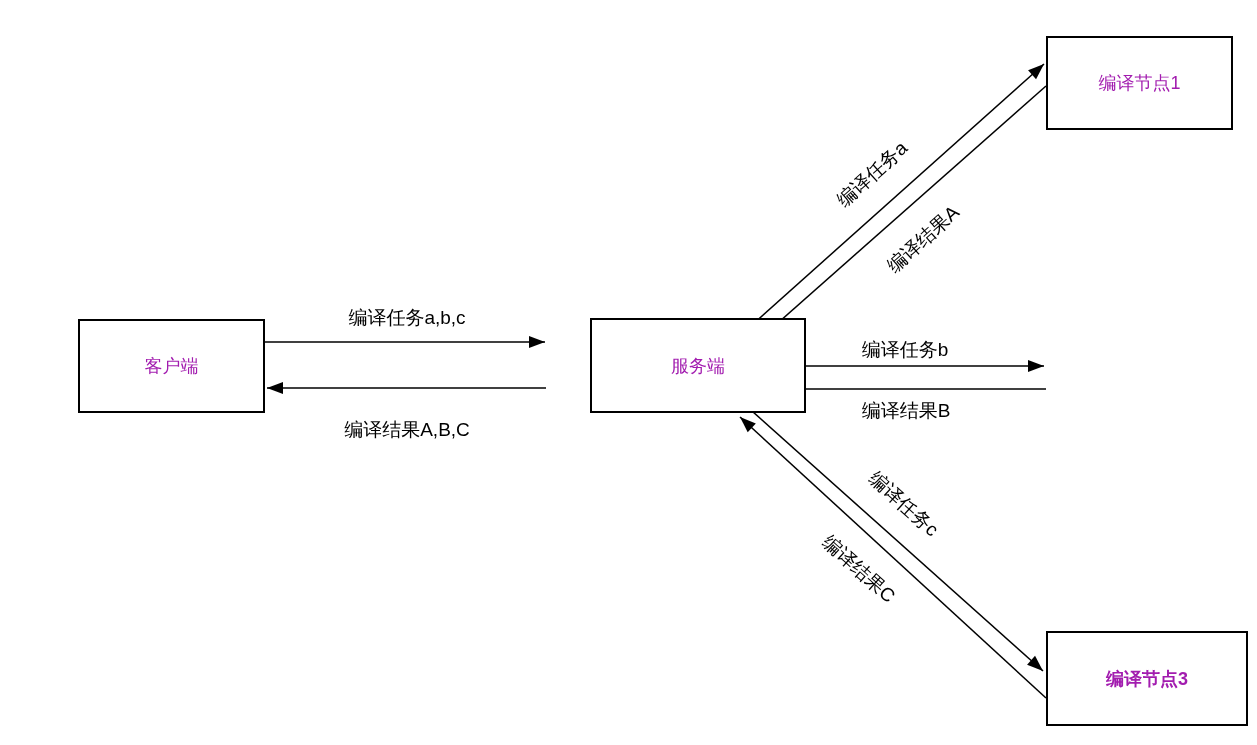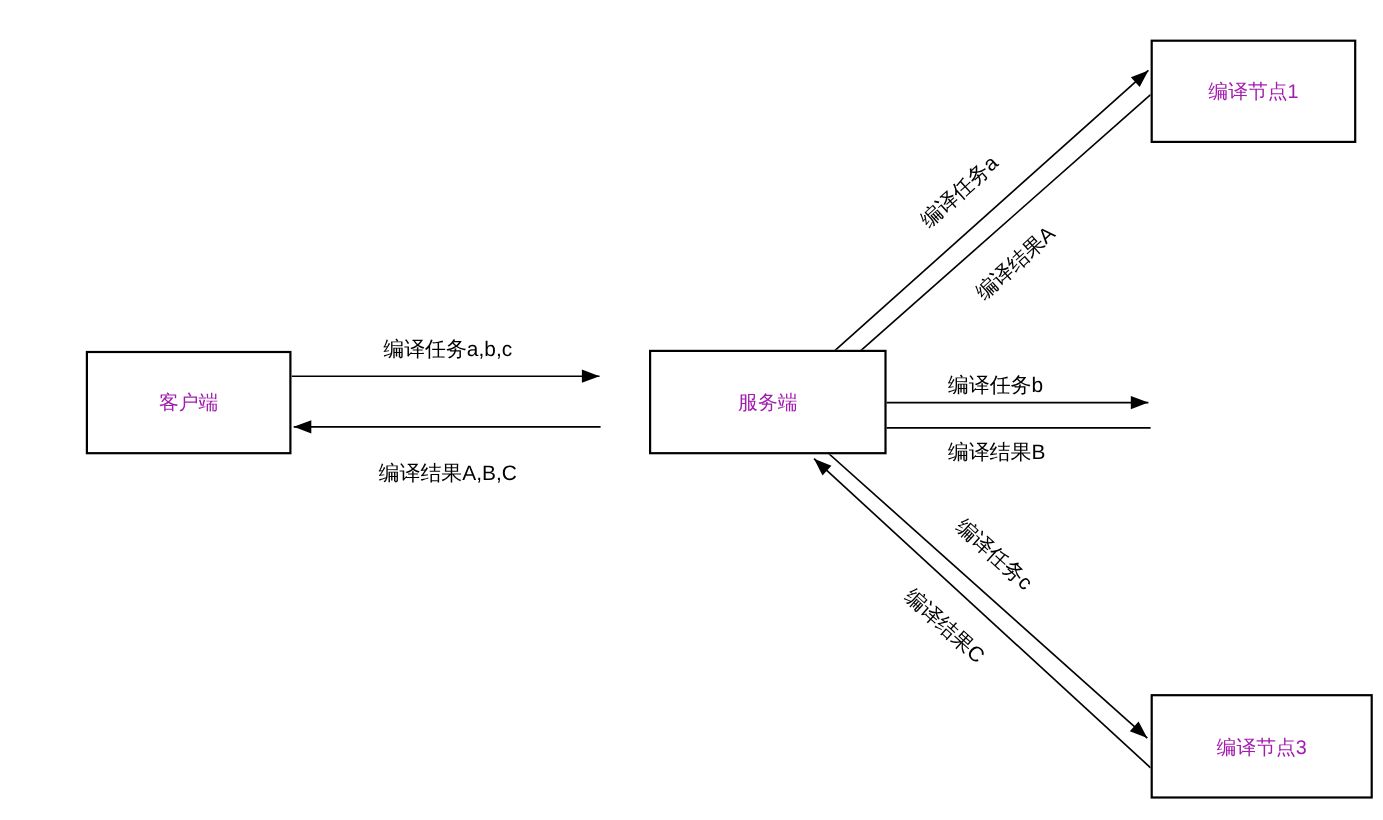--- a/index.html
+++ b/index.html
@@ -40,21 +40,21 @@
     align-items: center;
     justify-content: center;
     font-size: 18px;
     color: #a21caf;
     white-space: nowrap;
   }
   .node-client  { left:   78px; top: 319px; width: 187px; height: 94px; }
   .node-server  { left:  546px; top: 318px; width: 216px; height: 95px; margin-left: 44px; }
   .node-node1   { left: 1046px; top:  36px; width: 187px; height: 94px; }
   .node-node2   { left: 1046px; top: 317px; width: 187px; height: 96px; }
-  .node-node3   { left: 1046px; top: 631px; width: 202px; height: 95px; }
+  .node-node3   { left: 1046px; top: 631px; width: 202px; height: 95px; font-weight: bold; }
 </style>
 </head>
 <body>
 
 <div class="canvas">
 
   <svg class="edges-layer" viewBox="0 0 1257 745" xmlns="http://www.w3.org/2000/svg">
     <defs>
       <marker id="arrow" markerUnits="userSpaceOnUse" markerWidth="18" markerHeight="14" viewBox="0 0 18 14" refX="17" refY="7" orient="auto">
         <path d="M1,1 L17,7 L1,13 Z" fill="#000000"></path>

